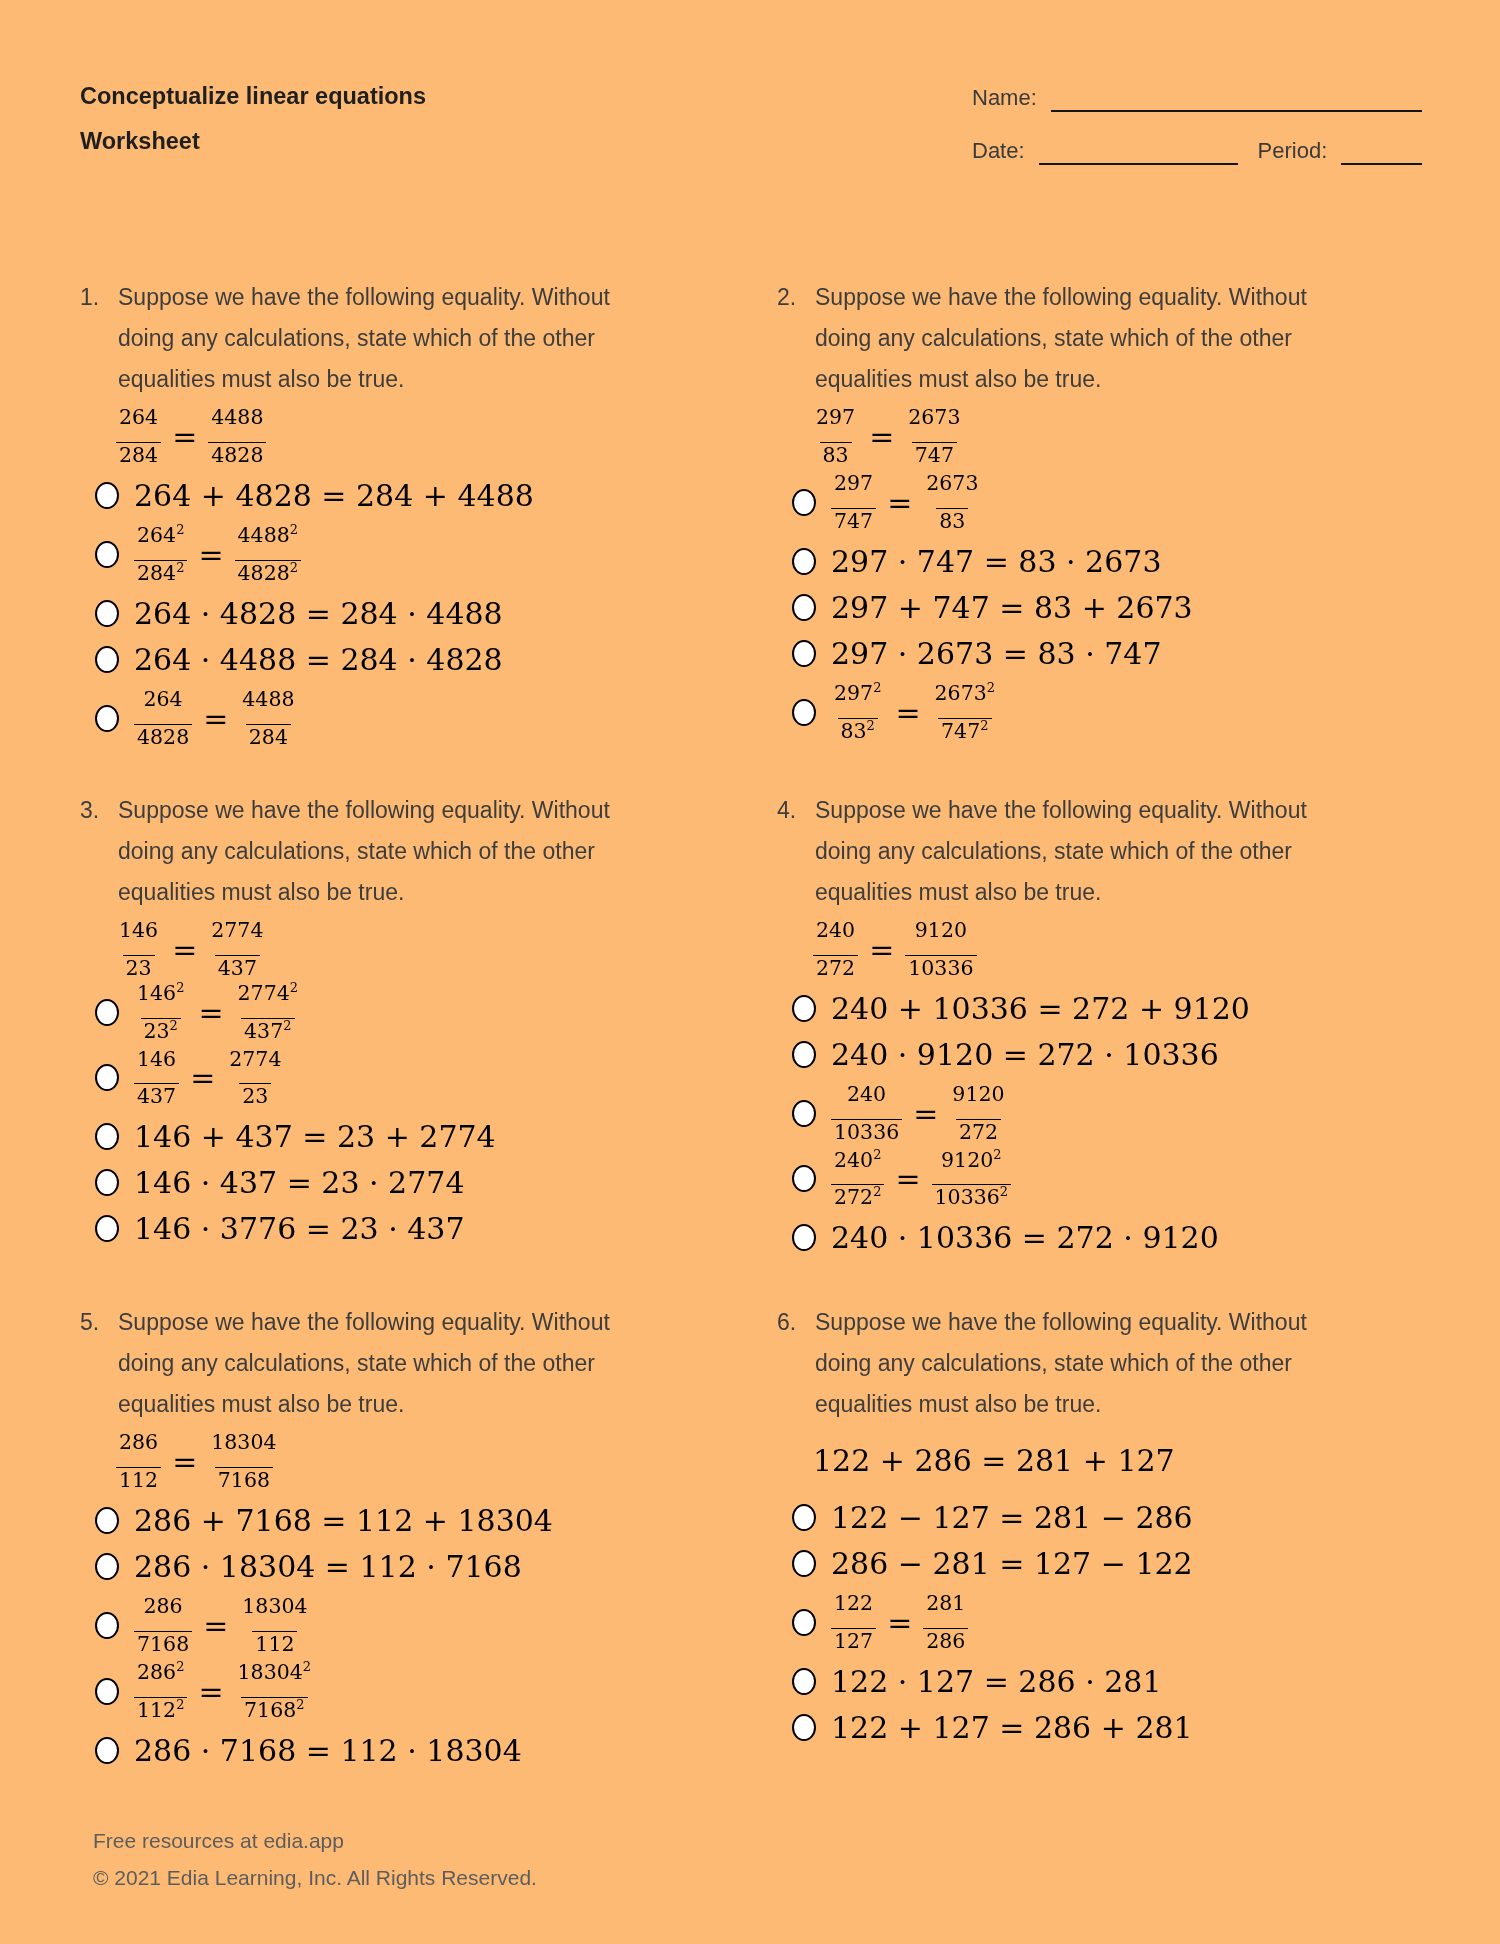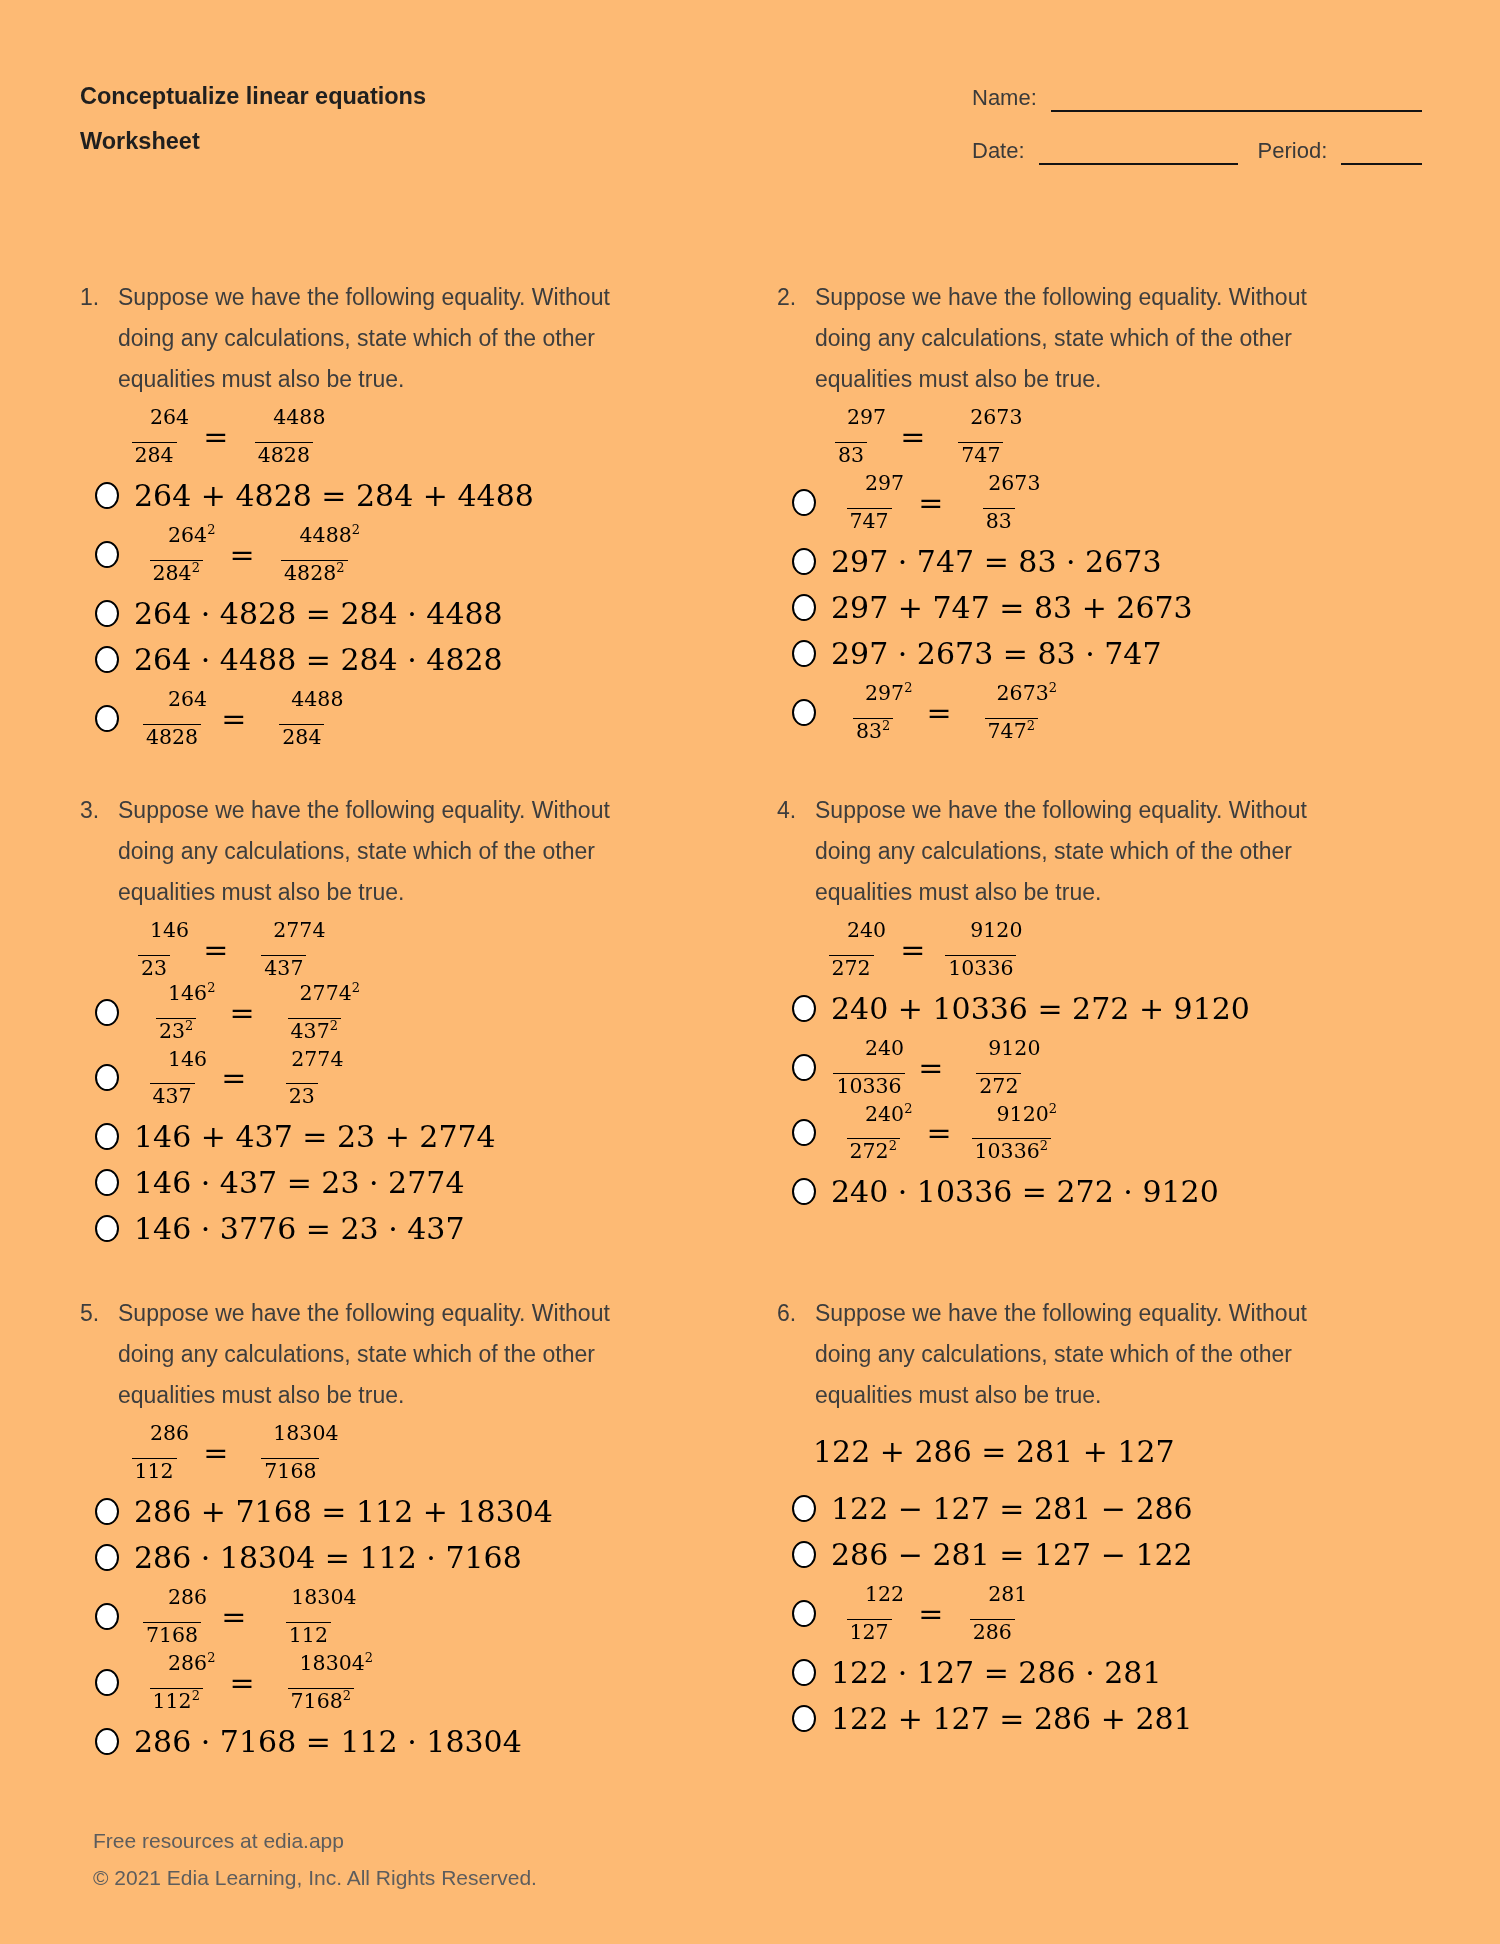--- a/index.html
+++ b/index.html
@@ -77,21 +77,21 @@
   }
   .mtext, .mop { white-space: pre; }
   .mop { margin: 0 11px; }
   .frac {
     display: inline-flex;
     flex-direction: column;
     align-items: center;
     font-size: 20.5px;
     line-height: 1.12;
   }
-  .frac .num { padding: 0 3px 13px; margin-left: 31px; }
+  .frac .num { padding: 0 3px 13px; }
   .frac .den { border-top: 1.7px solid #000; padding: 1px 3px 0; }
   .frac sup { font-size: 13px; line-height: 0.9; }
   
   .given {
     margin-left: 36px;
     margin-top: 6px;
     margin-bottom: 2px;
     min-height: 58px;
     display: flex;
     align-items: center;
@@ -380,20 +380,26 @@
               <span class="den">10336</span>
             </span>
           </span>
         </div>
         <div class="option plain">
           <span class="radio"></span>
           <span class="math">
             <span class="mtext">240 + 10336 = 272 + 9120</span>
           </span>
         </div>
+        <div class="option plain">
+          <span class="radio"></span>
+          <span class="math">
+            <span class="mtext">240 · 9120 = 272 · 10336</span>
+          </span>
+        </div>
         <div class="option has-frac">
           <span class="radio"></span>
           <span class="math">
             <span class="frac">
               <span class="num">240</span>
               <span class="den">10336</span>
             </span>
             <span class="mop">=</span>
             <span class="frac">
               <span class="num">9120</span>

